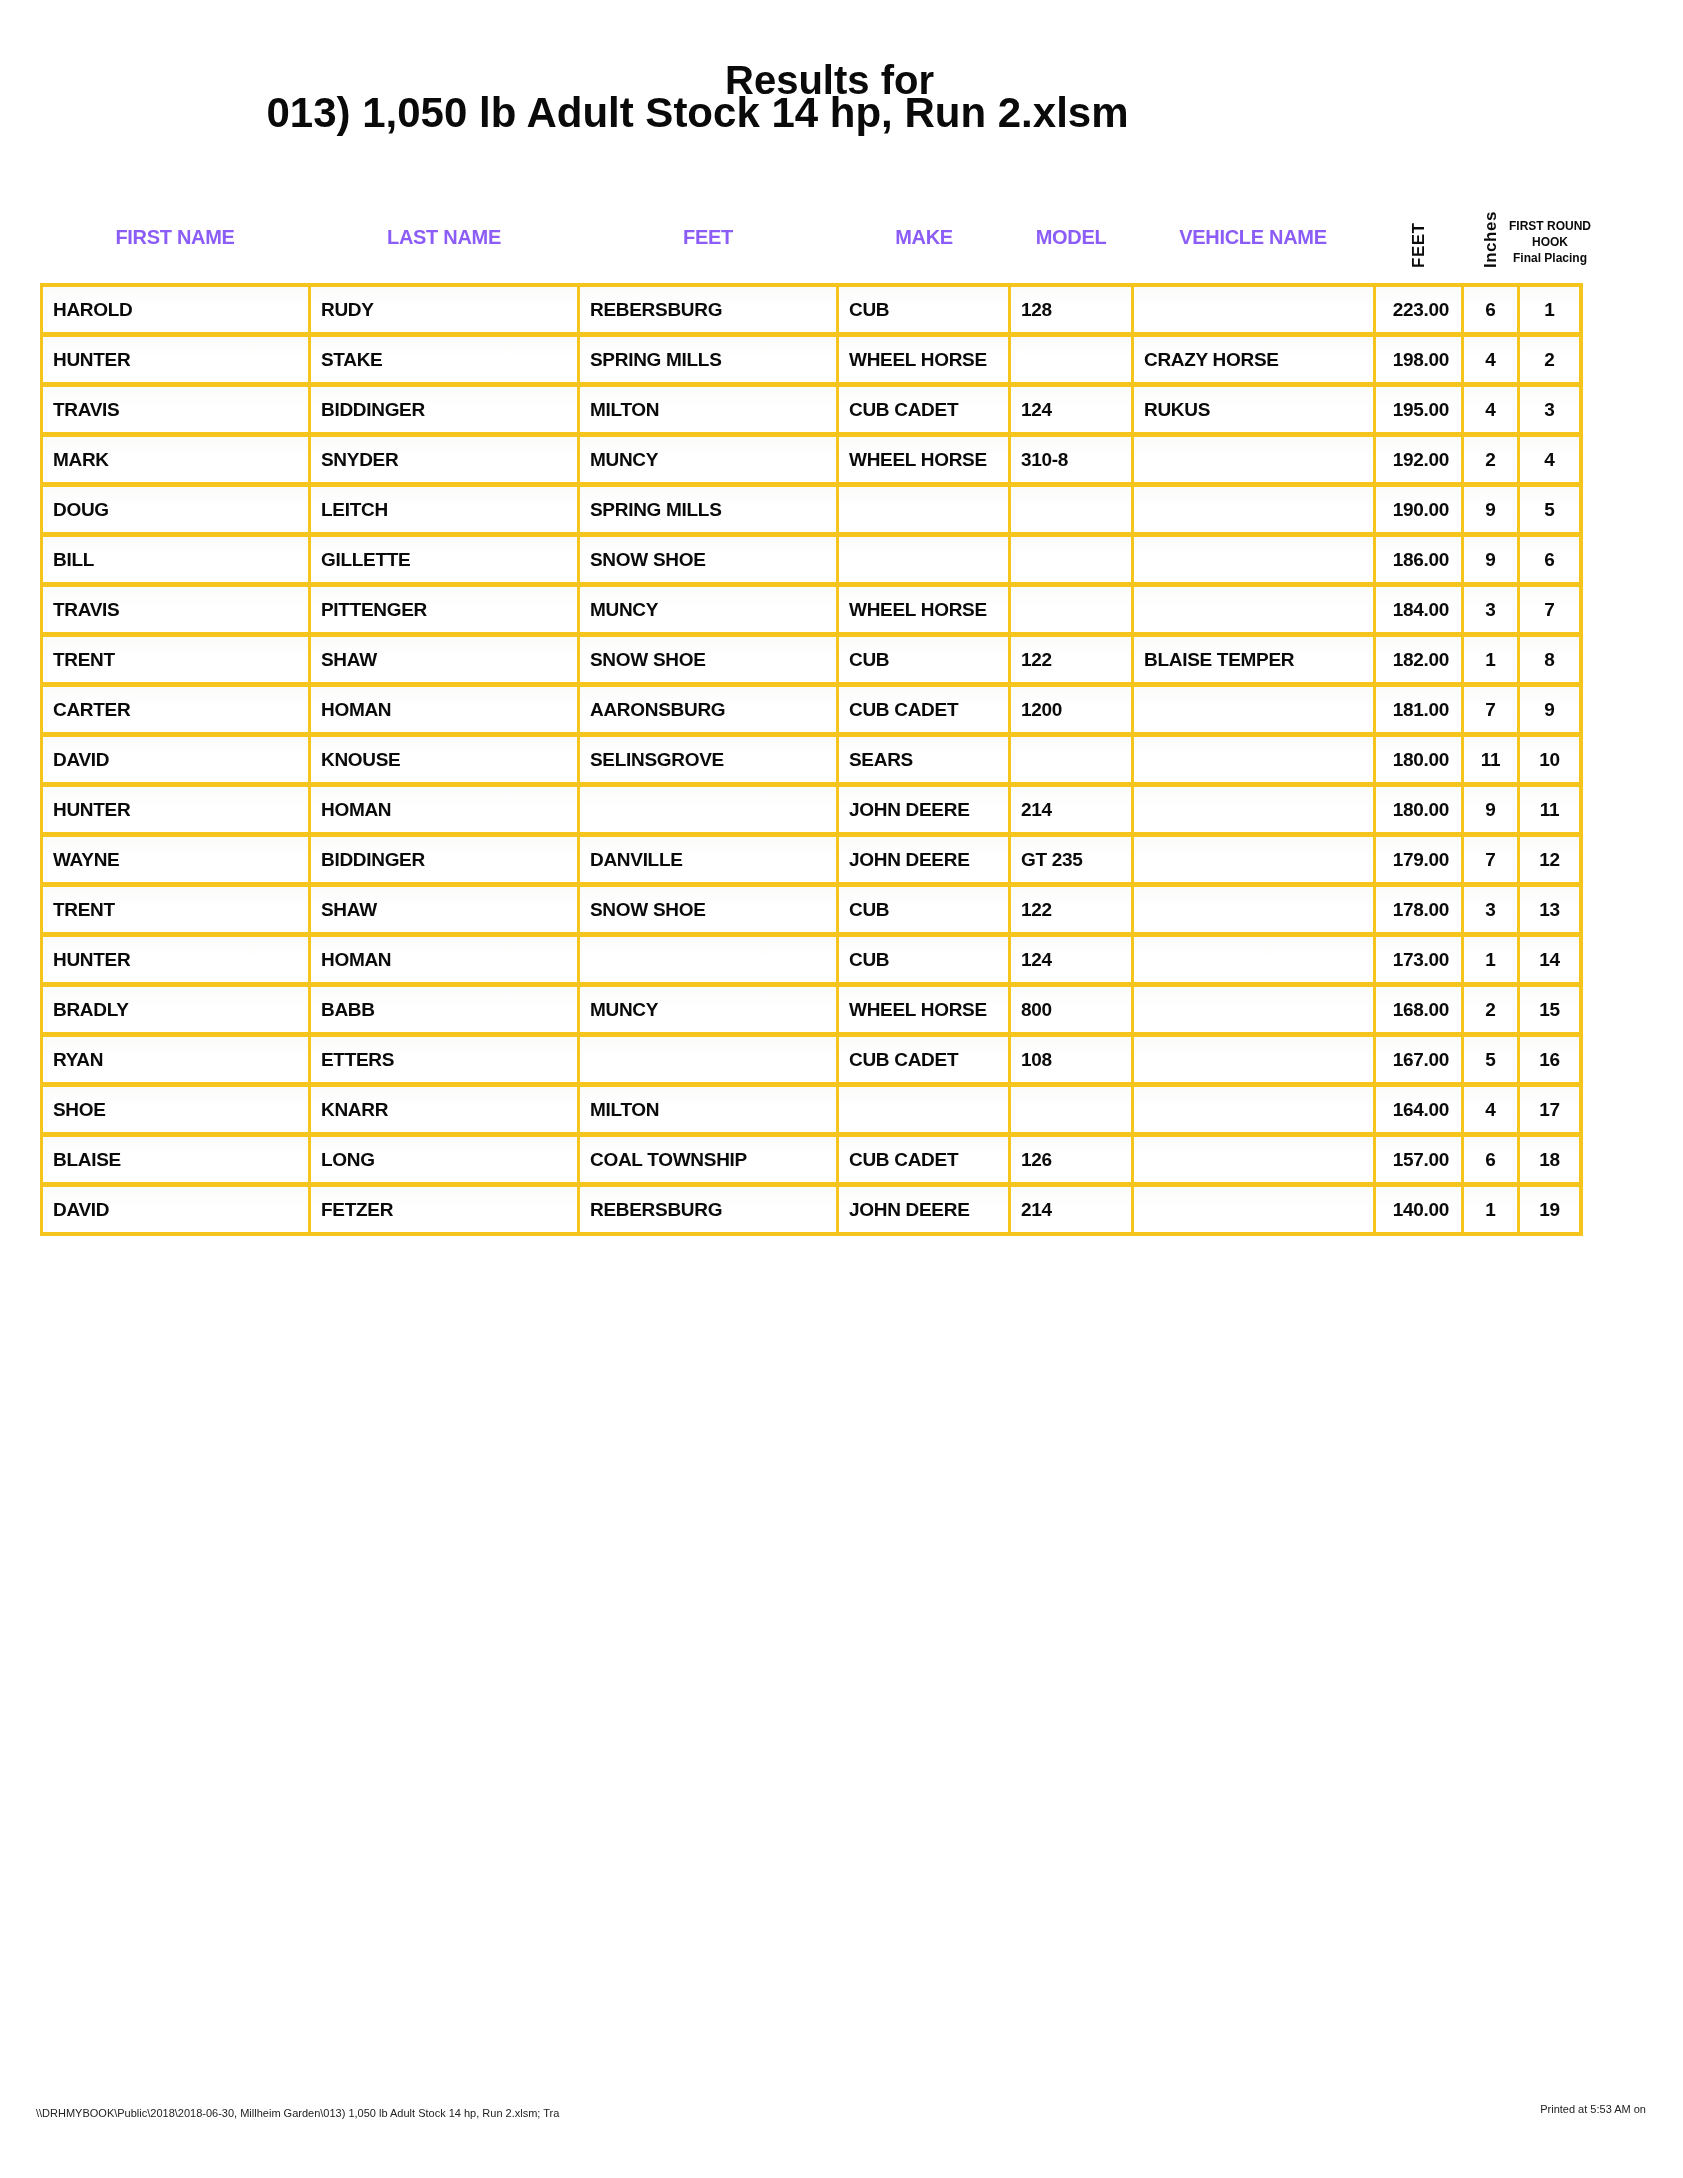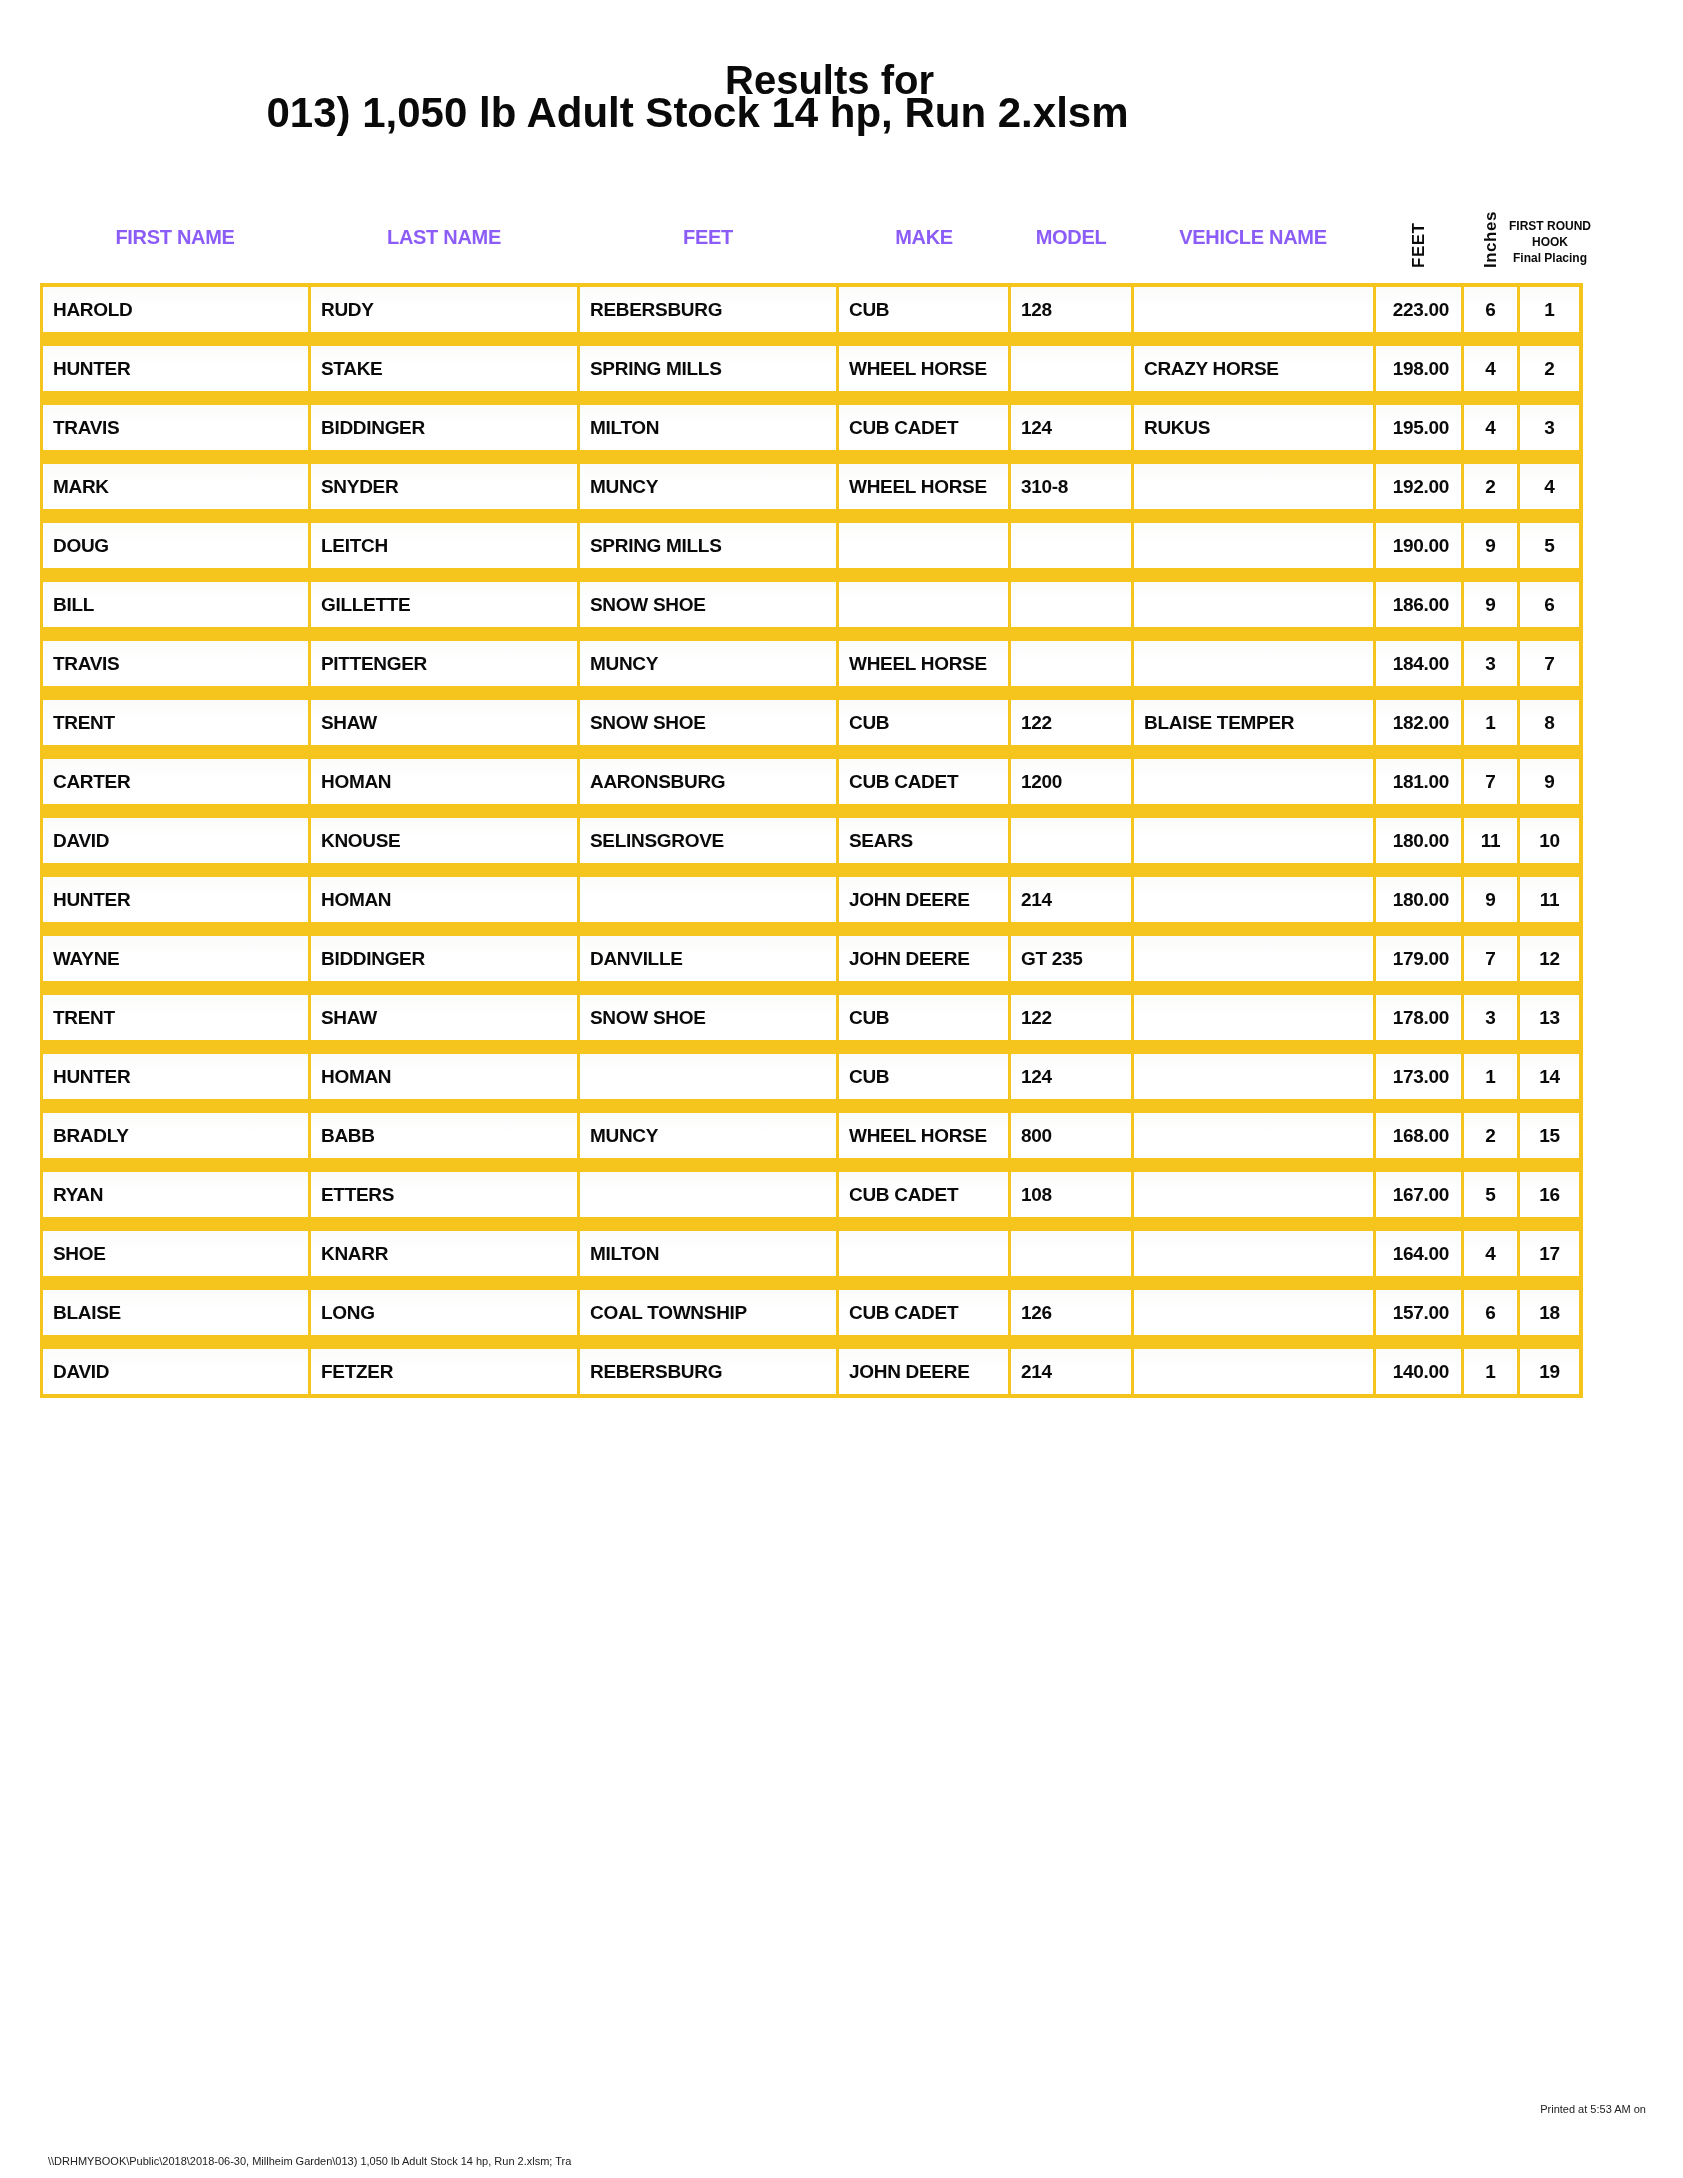--- a/index.html
+++ b/index.html
@@ -55,21 +55,21 @@
     transform: translateX(-50%);
     text-align: center; font-size: 12px; font-weight: bold;
     line-height: 16px; white-space: nowrap; color: #0a0a0a;
   }
 
   
   .results-table {
     position: absolute; left: 40px; top: 283px; width: 1543px;
     background: var(--border-color);
     padding: 4px 3px;
-    display: flex; flex-direction: column; gap: 14px;
+    display: flex; flex-direction: column; gap: 5px;
   }
   .row {
     display: grid;
     grid-template-columns: 265px 266px 256px 169px 120px 239px 85px 53px 59px;
     column-gap: 3px;
     height: 45px;
   }
   .cell {
     background: linear-gradient(180deg, #fbfbfa 0%, #ffffff 45%);
     display: flex; align-items: center;
@@ -77,22 +77,22 @@
     color: #0a0a0a; overflow: hidden; white-space: nowrap;
   }
   .cell.c0, .cell.c1, .cell.c2, .cell.c3, .cell.c4, .cell.c5 {
     justify-content: flex-start; padding-left: 10px;
   }
   .cell.c6 { justify-content: flex-end; padding-right: 12px; }
   .cell.c7, .cell.c8 { justify-content: center; }
 
   
   .footer-left {
-    position: absolute; left: 48px; top: 2107px;
-    font-size: 11px; color: #222; letter-spacing: 0px; white-space: nowrap; margin-top: 48px;
+    position: absolute; left: 36px; top: 2107px;
+    font-size: 11px; color: #222; letter-spacing: 0px; white-space: nowrap;
   }
   .footer-right {
     position: absolute; right: 37px; top: 2103px;
     font-size: 11px; color: #222; white-space: nowrap;
   }
 </style>
 </head>
 <body>
 
 <div class="page">

